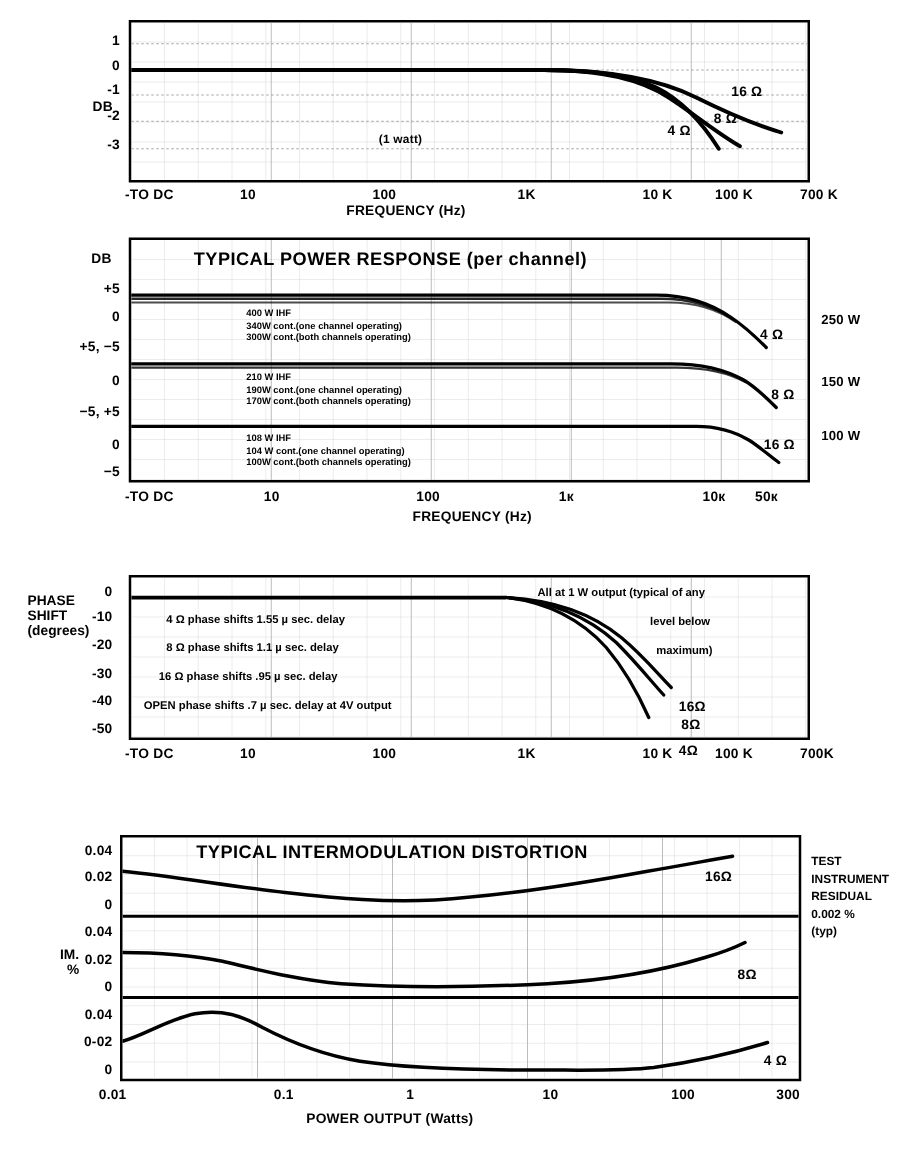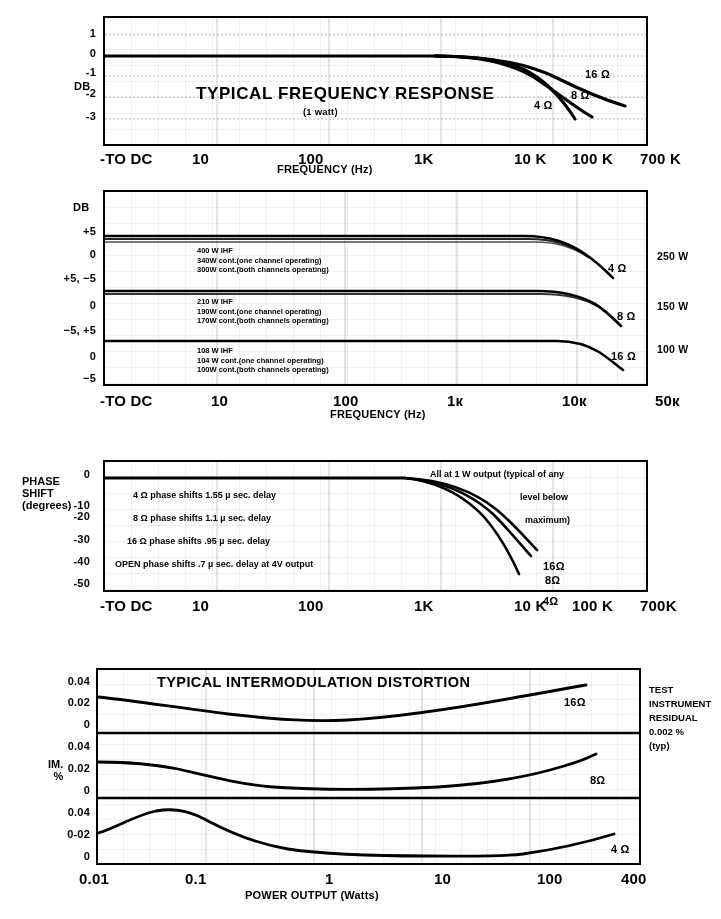--- a/index.html
+++ b/index.html
@@ -3,21 +3,21 @@
 <meta charset="utf-8">
 <style>
   html,body{margin:0;padding:0;background:#ffffff;}
   body{width:721px;height:919px;position:relative;
        font-family:"Liberation Sans", sans-serif;color:#000;}
   .chart{position:absolute;}
   .plot{position:absolute;border:2.5px solid #000;background:#fff;box-sizing:border-box;}
   .plot svg{position:absolute;left:0;top:0;}
   .lab{position:absolute;font-weight:bold;white-space:nowrap;letter-spacing:.2px;}
   .ytick{font-size:11px;font-weight:bold;text-align:right;}
-  .xtick{font-size:15px;font-weight:bold;}
+  .xtick{font-size:11px;font-weight:bold;}
   .axname{font-size:11px;font-weight:bold;}
   .title1{font-size:17px;font-weight:bold;letter-spacing:.6px;}
   .sub{font-size:9.5px;font-weight:bold;}
   .ohm{font-size:11px;font-weight:bold;}
   .note{font-size:7.5px;font-weight:bold;line-height:9.5px;white-space:nowrap;}
   .pnote{font-size:9px;font-weight:bold;white-space:nowrap;}
   .rside{font-size:10.5px;font-weight:bold;}
   .tir{font-size:9.5px;font-weight:bold;line-height:14px;}
   .ctitle{font-size:14.5px;font-weight:bold;letter-spacing:.4px;}
 </style>
@@ -48,21 +48,20 @@
       <g stroke="#9a9a9a" stroke-width="0.7" fill="none" stroke-dasharray="2 2">
         <path d="M0 17 H541 M0 38 H541 M0 58 H541 M0 79 H541 M0 101 H541"></path>
       </g>
 
       <path d="M0 38 H330 C372 38 400 42 420 52 C442 63 458 82 470 101" fill="none" stroke="#000" stroke-width="3.1" stroke-linecap="round"></path>
       <path d="M330 38 C378 38 408 46 430 60 C450 73 468 88 487 99" fill="none" stroke="#000" stroke-width="3.1" stroke-linecap="round"></path>
       <path d="M330 38 C390 38 428 48 452 60 C476 72 500 82 520 88" fill="none" stroke="#000" stroke-width="3.1" stroke-linecap="round"></path>
     </svg>
   </div>
 
-  <div class="lab title1" style="left:196px;top:84px;">TYPICAL FREQUENCY RESPONSE</div>
   <div class="lab sub" style="left:303px;top:106px;">(1 watt)</div>
 
   <div class="lab ohm" style="left:585px;top:68px;">16 Ω</div>
   <div class="lab ohm" style="left:571px;top:89px;">8 Ω</div>
   <div class="lab ohm" style="left:534px;top:99px;">4 Ω</div>
 
   <div class="lab xtick" style="left:100px;top:150px;">-TO DC</div>
   <div class="lab xtick" style="left:192px;top:150px;">10</div>
   <div class="lab xtick" style="left:298px;top:150px;">100</div>
   <div class="lab xtick" style="left:414px;top:150px;">1K</div>
@@ -101,20 +100,21 @@
       <path d="M0 47 H424 C450 47 468 54 482 64" fill="none" stroke="#000" stroke-width="2" opacity=".85"></path>
       <path d="M0 50 H430 C452 50 470 56 484 66" fill="none" stroke="#000" stroke-width="1.6" opacity=".7"></path>
 
       <path d="M0 99 H432 C456 99 476 104 490 112 C500 118 508 126 516 134" fill="none" stroke="#000" stroke-width="2.6" stroke-linecap="round"></path>
       <path d="M0 102 H436 C458 102 478 106 492 114" fill="none" stroke="#000" stroke-width="1.8" opacity=".8"></path>
 
       <path d="M0 149 H452 C470 149 484 154 494 160 C502 165 510 172 518 178" fill="none" stroke="#000" stroke-width="2.6" stroke-linecap="round"></path>
     </svg>
   </div>
 
+  <div class="lab ctitle" style="left:155px;top:20px;">TYPICAL POWER RESPONSE  (per channel)</div>
 
   <div style="position:absolute;left:197px;top:66px;">
     <div class="note">400 W IHF</div>
     <div class="note">340W cont.(one channel operating)</div>
     <div class="note">300W cont.(both channels operating)</div>
   </div>
   <div style="position:absolute;left:197px;top:117px;">
     <div class="note">210 W IHF</div>
     <div class="note">190W cont.(one channel operating)</div>
     <div class="note">170W cont.(both channels operating)</div>
@@ -131,35 +131,35 @@
 
   <div class="lab rside" style="left:657px;top:70px;">250 W</div>
   <div class="lab rside" style="left:657px;top:120px;">150 W</div>
   <div class="lab rside" style="left:657px;top:163px;">100 W</div>
 
   <div class="lab xtick" style="left:100px;top:212px;">-TO DC</div>
   <div class="lab xtick" style="left:211px;top:212px;">10</div>
   <div class="lab xtick" style="left:333px;top:212px;">100</div>
   <div class="lab xtick" style="left:447px;top:212px;">1к</div>
   <div class="lab xtick" style="left:562px;top:212px;">10к</div>
-  <div class="lab xtick" style="left:655px;top:212px;">50к</div>
+  <div class="lab xtick" style="left:604px;top:212px;">50к</div>
 
   <div class="lab axname" style="left:330px;top:228px;">FREQUENCY (Hz)</div>
 </div>
 
 <div class="chart" style="left:0;top:440px;width:570px;height:200px;">
 
   <div style="position:absolute;left:22px;top:35px;">
     <div class="axname">PHASE</div>
     <div class="axname">SHIFT</div>
     <div class="axname">(degrees)</div>
   </div>
 
   <div class="lab ytick" style="left:62px;top:28px;width:28px;">0</div>
-  <div class="lab ytick" style="left:62px;top:59px;width:28px;">-10</div>
+  <div class="lab ytick" style="left:62px;top:48px;width:28px;">-10</div>
   <div class="lab ytick" style="left:62px;top:70px;width:28px;">-20</div>
   <div class="lab ytick" style="left:62px;top:93px;width:28px;">-30</div>
   <div class="lab ytick" style="left:62px;top:115px;width:28px;">-40</div>
   <div class="lab ytick" style="left:62px;top:137px;width:28px;">-50</div>
 
   <div class="plot" style="left:103px;top:20px;width:545px;height:132px;">
     <svg width="541" height="128" viewBox="0 0 541 128">
       <defs>
         <pattern id="g3" width="27" height="16" patternUnits="userSpaceOnUse">
           <path d="M27 0 V128 M0 16 H541" stroke="#cbcbcb" stroke-width="0.6" fill="none"></path>
@@ -259,20 +259,20 @@
 
   <div style="position:absolute;left:649px;top:28px;">
     <div class="tir">TEST</div>
     <div class="tir">INSTRUMENT</div>
     <div class="tir">RESIDUAL</div>
     <div class="tir">0.002 %</div>
     <div class="tir">(typ)</div>
   </div>
 
   <div class="lab xtick" style="left:79px;top:215px;">0.01</div>
-  <div class="lab xtick" style="left:185px;top:215px;">0.1</div>
+  <div class="lab xtick" style="left:219px;top:215px;">0.1</div>
   <div class="lab xtick" style="left:325px;top:215px;">1</div>
   <div class="lab xtick" style="left:434px;top:215px;">10</div>
   <div class="lab xtick" style="left:537px;top:215px;">100</div>
-  <div class="lab xtick" style="left:621px;top:215px;">400</div>
+  <div class="lab xtick" style="left:621px;top:215px;">300</div>
 
   <div class="lab axname" style="left:245px;top:234px;">POWER  OUTPUT  (Watts)</div>
 </div>
 
 </body></html>

